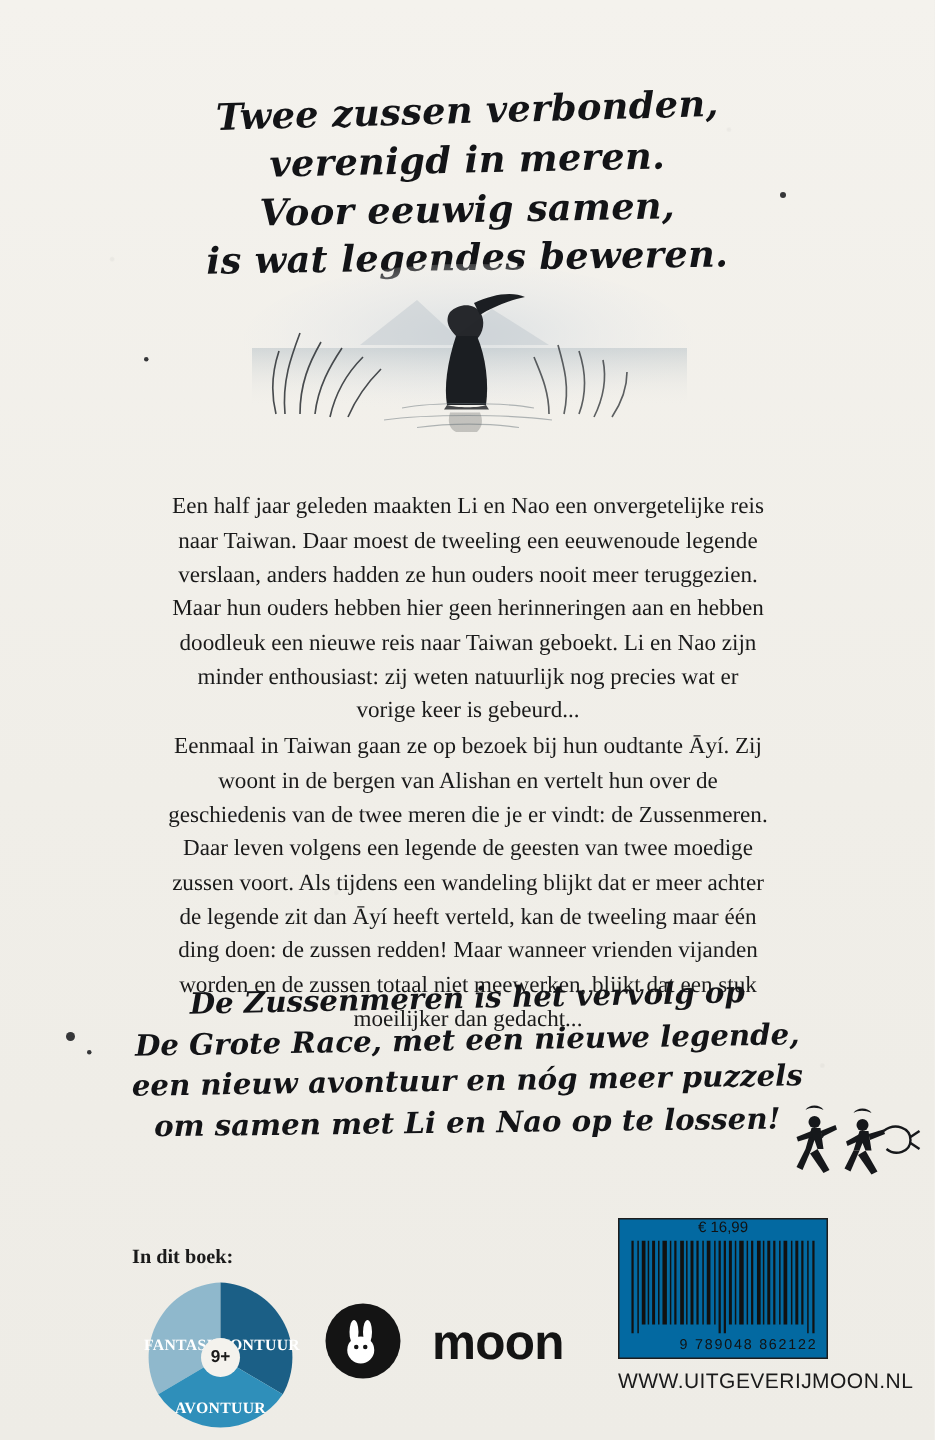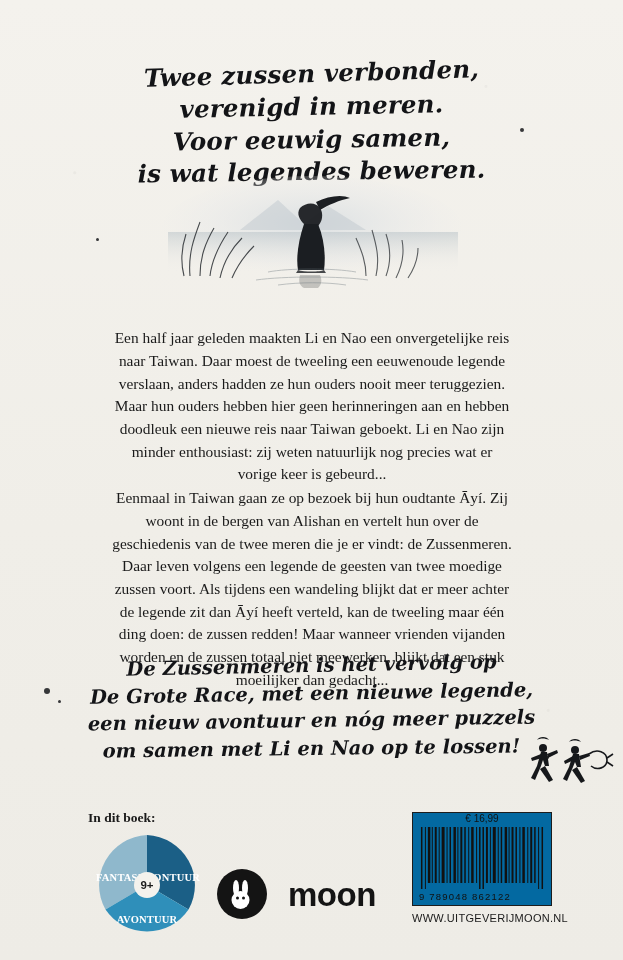--- a/index.html
+++ b/index.html
@@ -98,21 +98,21 @@
     position: absolute;
     right: 8px;
     bottom: 168px;
     width: 92px;
     height: 56px;
   }
 
   .in-this-book {
     position: absolute;
     left: 72px;
-    top: 810px;
+    top: 830px;
     width: 150px;
     text-align: center;
   }
   .in-this-book .label {
     font-size: 13.5px;
     font-weight: bold;
     color: #1a1a1a;
     margin-bottom: 6px;
     text-align: left;
     padding-left: 16px;
@@ -189,32 +189,32 @@
   }
   .bars {
     height: 62px;
     width: 100%;
     display: block;
   }
   .isbn {
     font-family: "Liberation Sans", sans-serif;
     font-size: 9.5px;
     letter-spacing: 1.2px;
-    text-align: left;
+    text-align: right;
     color: #111;
     margin-top: 2px;
   }
   .website {
     position: absolute;
     left: 412px;
     top: 912px;
     width: 140px;
     text-align: center;
     font-family: "Liberation Sans", sans-serif;
-    font-size: 11px;
+    font-size: 14px;
     letter-spacing: 0.3px;
     color: #1a1a1a;
   }
 </style>
 </head>
 <body>
 
 <div class="paper-texture"></div>
 
 <div class="ink-dot" style="left:44px; top:688px; width:6px; height:6px;"></div>

